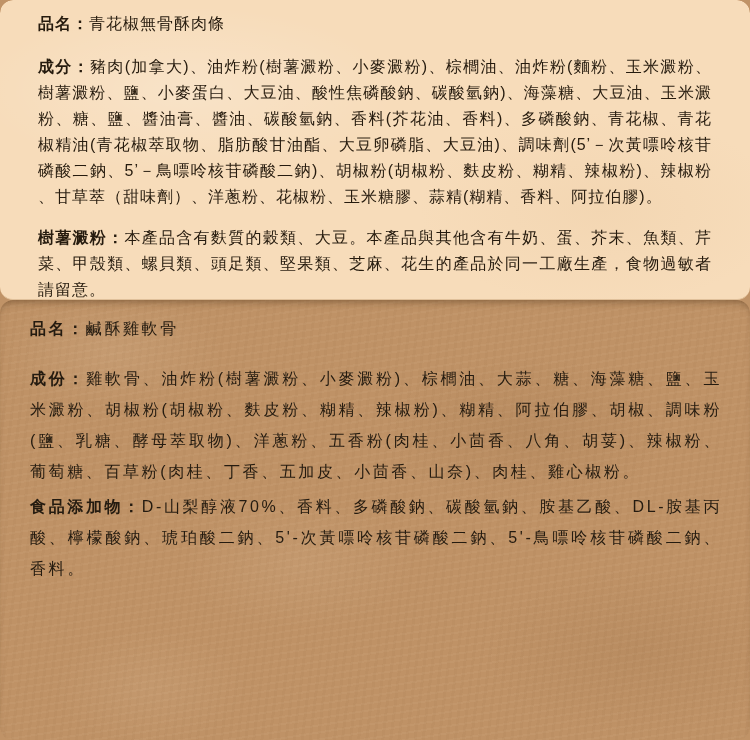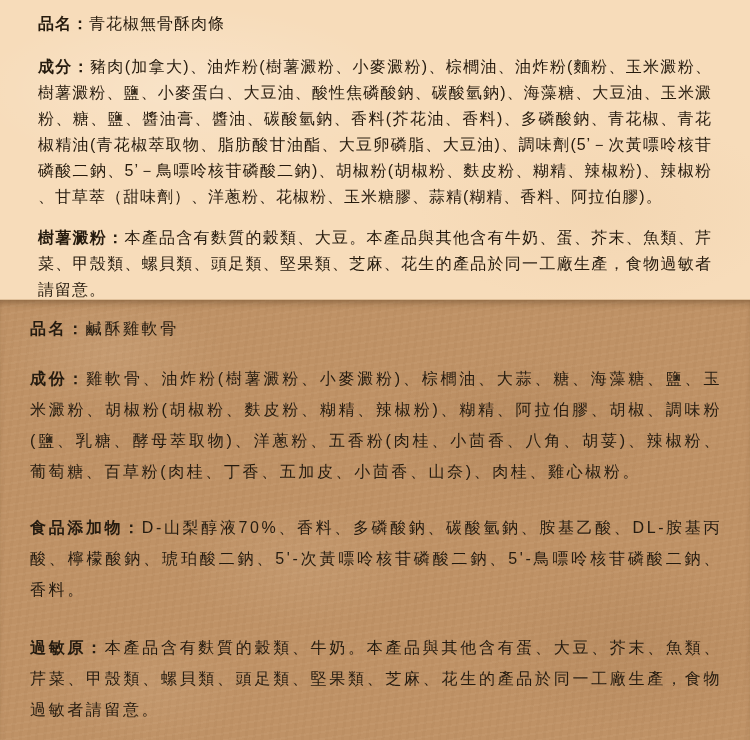--- a/index.html
+++ b/index.html
@@ -1,15 +1,15 @@
 <!DOCTYPE html>
 <html><head>
 <meta charset="utf-8">
 <style>
-  * { margin:0; padding:0; box-sizing:border-box; }
+  * { margin:0; padding:0; box-sizing:border-box;border-radius:13px; }
   html, body { width:750px; background:#c09367; }
   body { font-family:"Liberation Sans","DejaVu Sans",sans-serif; }
   .page { width:750px; height:740px; overflow:hidden; position:relative; }
 
   
   .sec1 {
     height:300px;
     background:#f7dcba;
     background-image:
       radial-gradient(ellipse 300px 120px at 25% 30%, rgba(255,255,255,0.20), transparent 70%),
@@ -39,21 +39,21 @@
       repeating-linear-gradient(171deg, rgba(255,230,200,0.05) 0 2px, rgba(0,0,0,0) 2px 7px);
     box-shadow: inset 0 6px 9px -5px rgba(70,42,16,0.55);
     color:#241b10;
     padding:13px 28px 0 30px;
     font-size:16px;
     line-height:31px;
     letter-spacing:2.6px;
   }
   .sec2 .title-row { margin-bottom:19px; }
   .sec2 .para { text-align:justify; line-break:anywhere; }
-  .sec2 .ing-para { margin-bottom:25px; }
+  .sec2 .ing-para { margin-bottom:4px; }
   .sec2 .add-para { margin-bottom:27px; }
 
   .lbl { font-weight:bold; }
 </style>
 </head>
 <body>
 
 <div class="page">
 
   <section class="sec1">
@@ -71,18 +71,15 @@
   <section class="sec2">
     <p class="title-row">
       <span class="lbl">品名：</span><span>鹹酥雞軟骨</span>
     </p>
     <p class="para ing-para">
       <span class="lbl">成份：</span><span>雞軟骨、油炸粉(樹薯澱粉、小麥澱粉)、棕櫚油、大蒜、糖、海藻糖、鹽、玉米澱粉、胡椒粉(胡椒粉、麩皮粉、糊精、辣椒粉)、糊精、阿拉伯膠、胡椒、調味粉(鹽、乳糖、酵母萃取物)、洋蔥粉、五香粉(肉桂、小茴香、八角、胡荽)、辣椒粉、葡萄糖、百草粉(肉桂、丁香、五加皮、小茴香、山奈)、肉桂、雞心椒粉。</span>
     </p>
     <p class="para add-para">
       <span class="lbl">食品添加物：</span><span>D-山梨醇液70%、香料、多磷酸鈉、碳酸氫鈉、胺基乙酸、DL-胺基丙酸、檸檬酸鈉、琥珀酸二鈉、5'-次黃嘌呤核苷磷酸二鈉、5'-鳥嘌呤核苷磷酸二鈉、香料。</span>
     </p>
-    <p class="para">
-      <span class="lbl">過敏原：</span><span>本產品含有麩質的穀類、牛奶。本產品與其他含有蛋、大豆、芥末、魚類、芹菜、甲殼類、螺貝類、頭足類、堅果類、芝麻、花生的產品於同一工廠生產，食物過敏者請留意。</span>
-    </p>
   </section>
 
 </div>
 
 </body></html>

